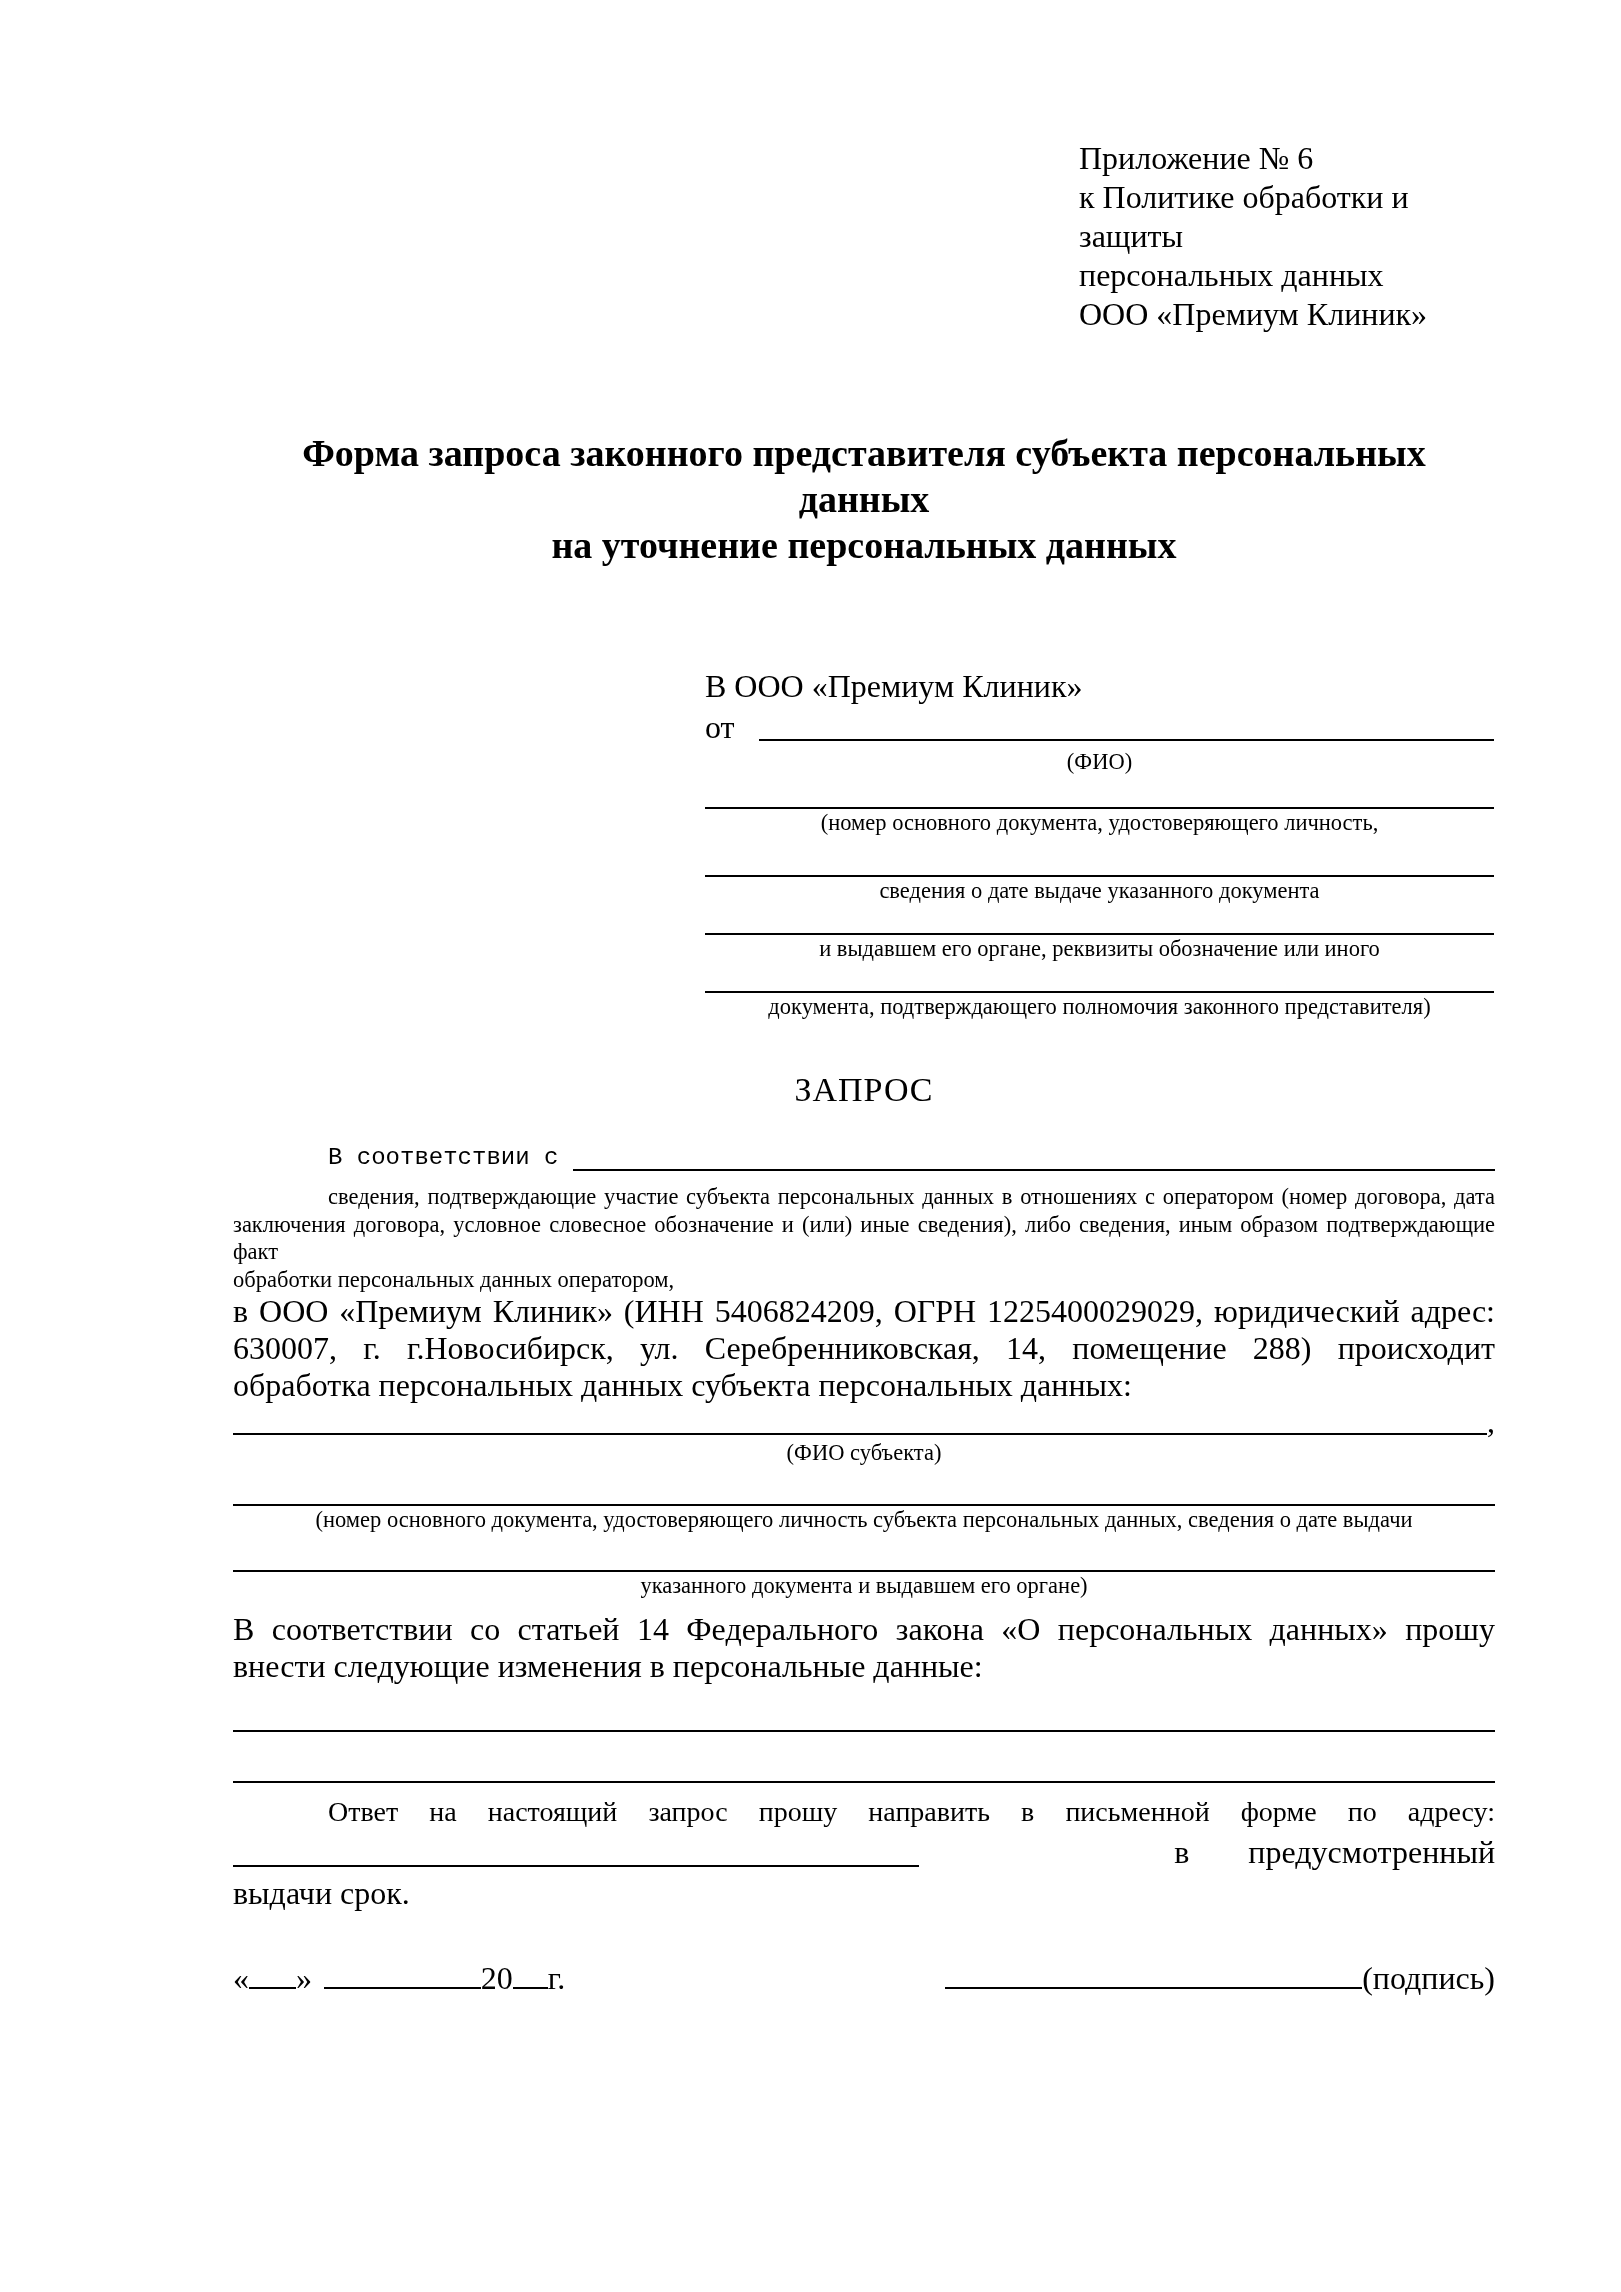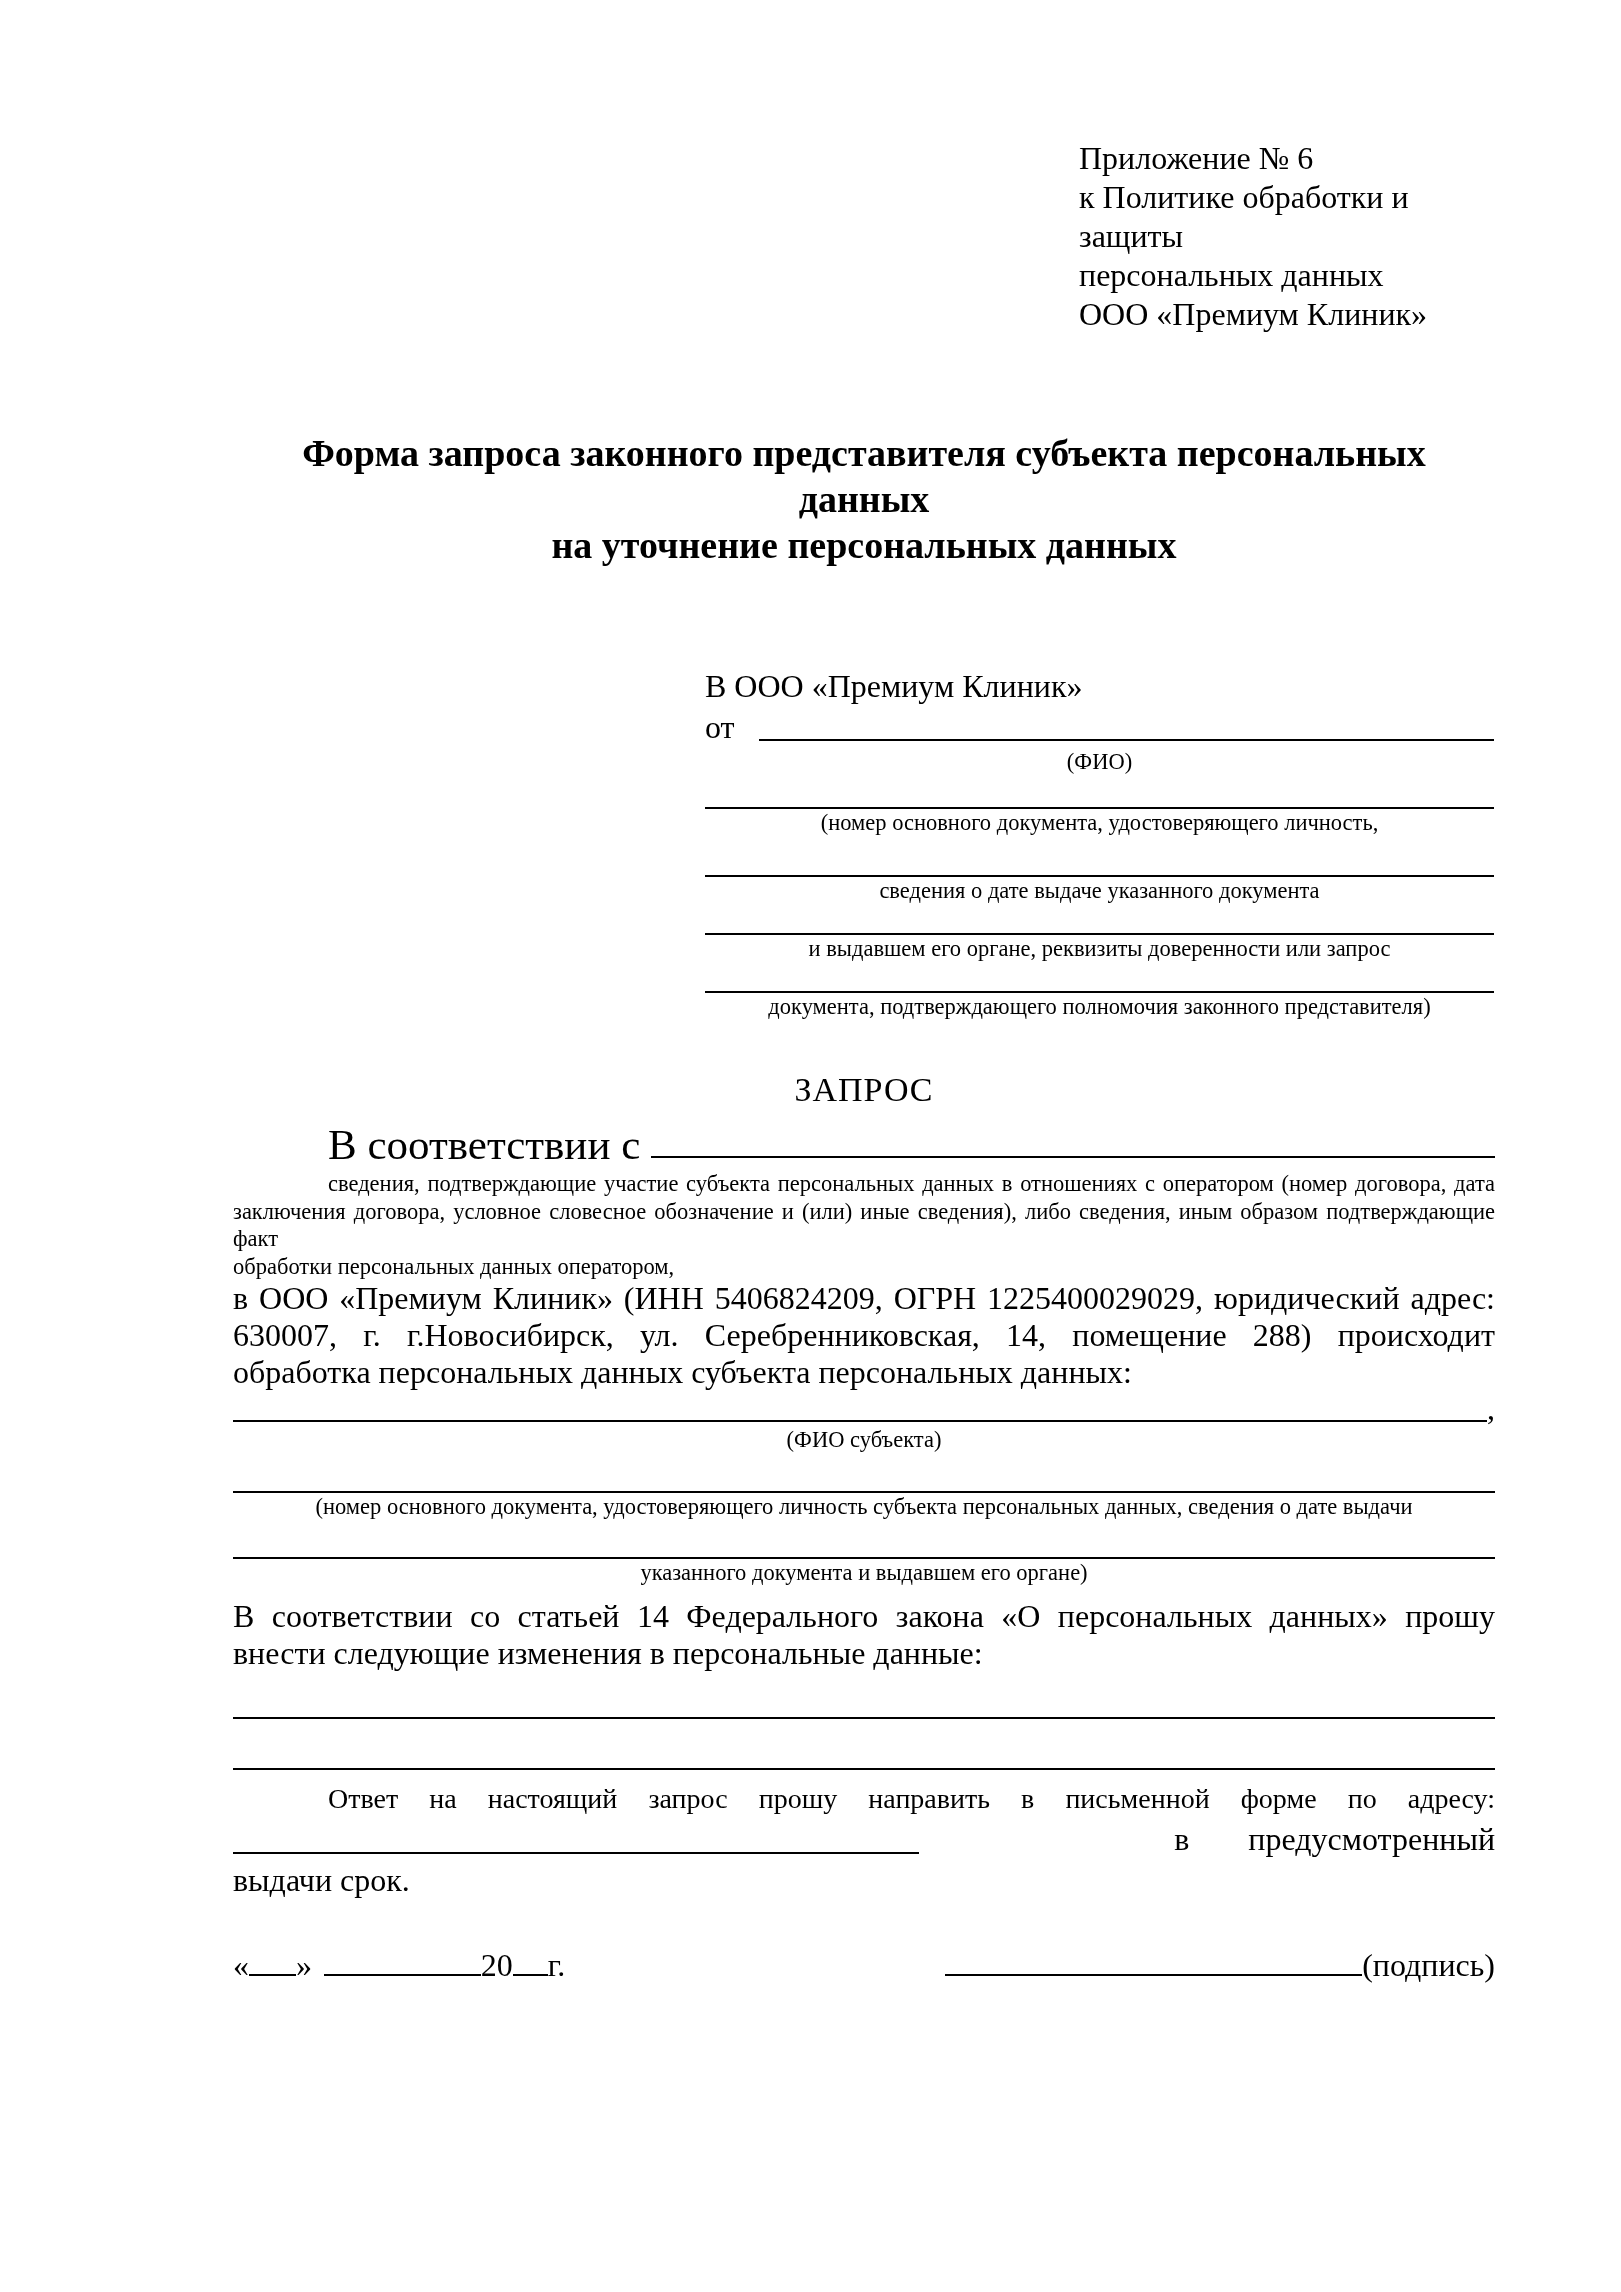--- a/index.html
+++ b/index.html
@@ -66,24 +66,25 @@
   
   .zapros {
     margin-top: 49px;
     text-align: center;
     font-size: 34px;
     line-height: 39px;
     letter-spacing: 1px;
   }
   .intro-row {
     display: flex;
-    margin-top: 15px;
-    font-size: 43px;
+    margin-top: 28px;
+    font-size: 24px;
     line-height: 41px;
     padding-left: 95px;
+    font-family: Liberation Mono, monospace;
   }
   .intro-row .lbl { white-space: pre; }
   .smallprint {
     font-size: 22.5px;
     line-height: 27.4px;
     margin-top: 5.9px;
   }
   .body-par {
     font-size: 32px;
     line-height: 37px;
@@ -167,21 +168,21 @@
     </div>
     <div class="caption">(ФИО)</div>
 
     <div class="fill f1"></div>
     <div class="caption">(номер основного документа, удостоверяющего личность,</div>
 
     <div class="fill f2"></div>
     <div class="caption">сведения о дате выдаче указанного документа</div>
 
     <div class="fill f3"></div>
-    <div class="caption">и выдавшем его органе, реквизиты доверенности или запрос</div>
+    <div class="caption">и выдавшем его органе, реквизиты обозначение или иного</div>
 
     <div class="fill f4"></div>
     <div class="caption">документа, подтверждающего полномочия законного представителя)</div>
   </div>
 
   <div class="zapros">ЗАПРОС</div>
 
   <div class="intro-row">
     <span class="lbl">В соответствии с </span>
     <span class="wline"></span>

